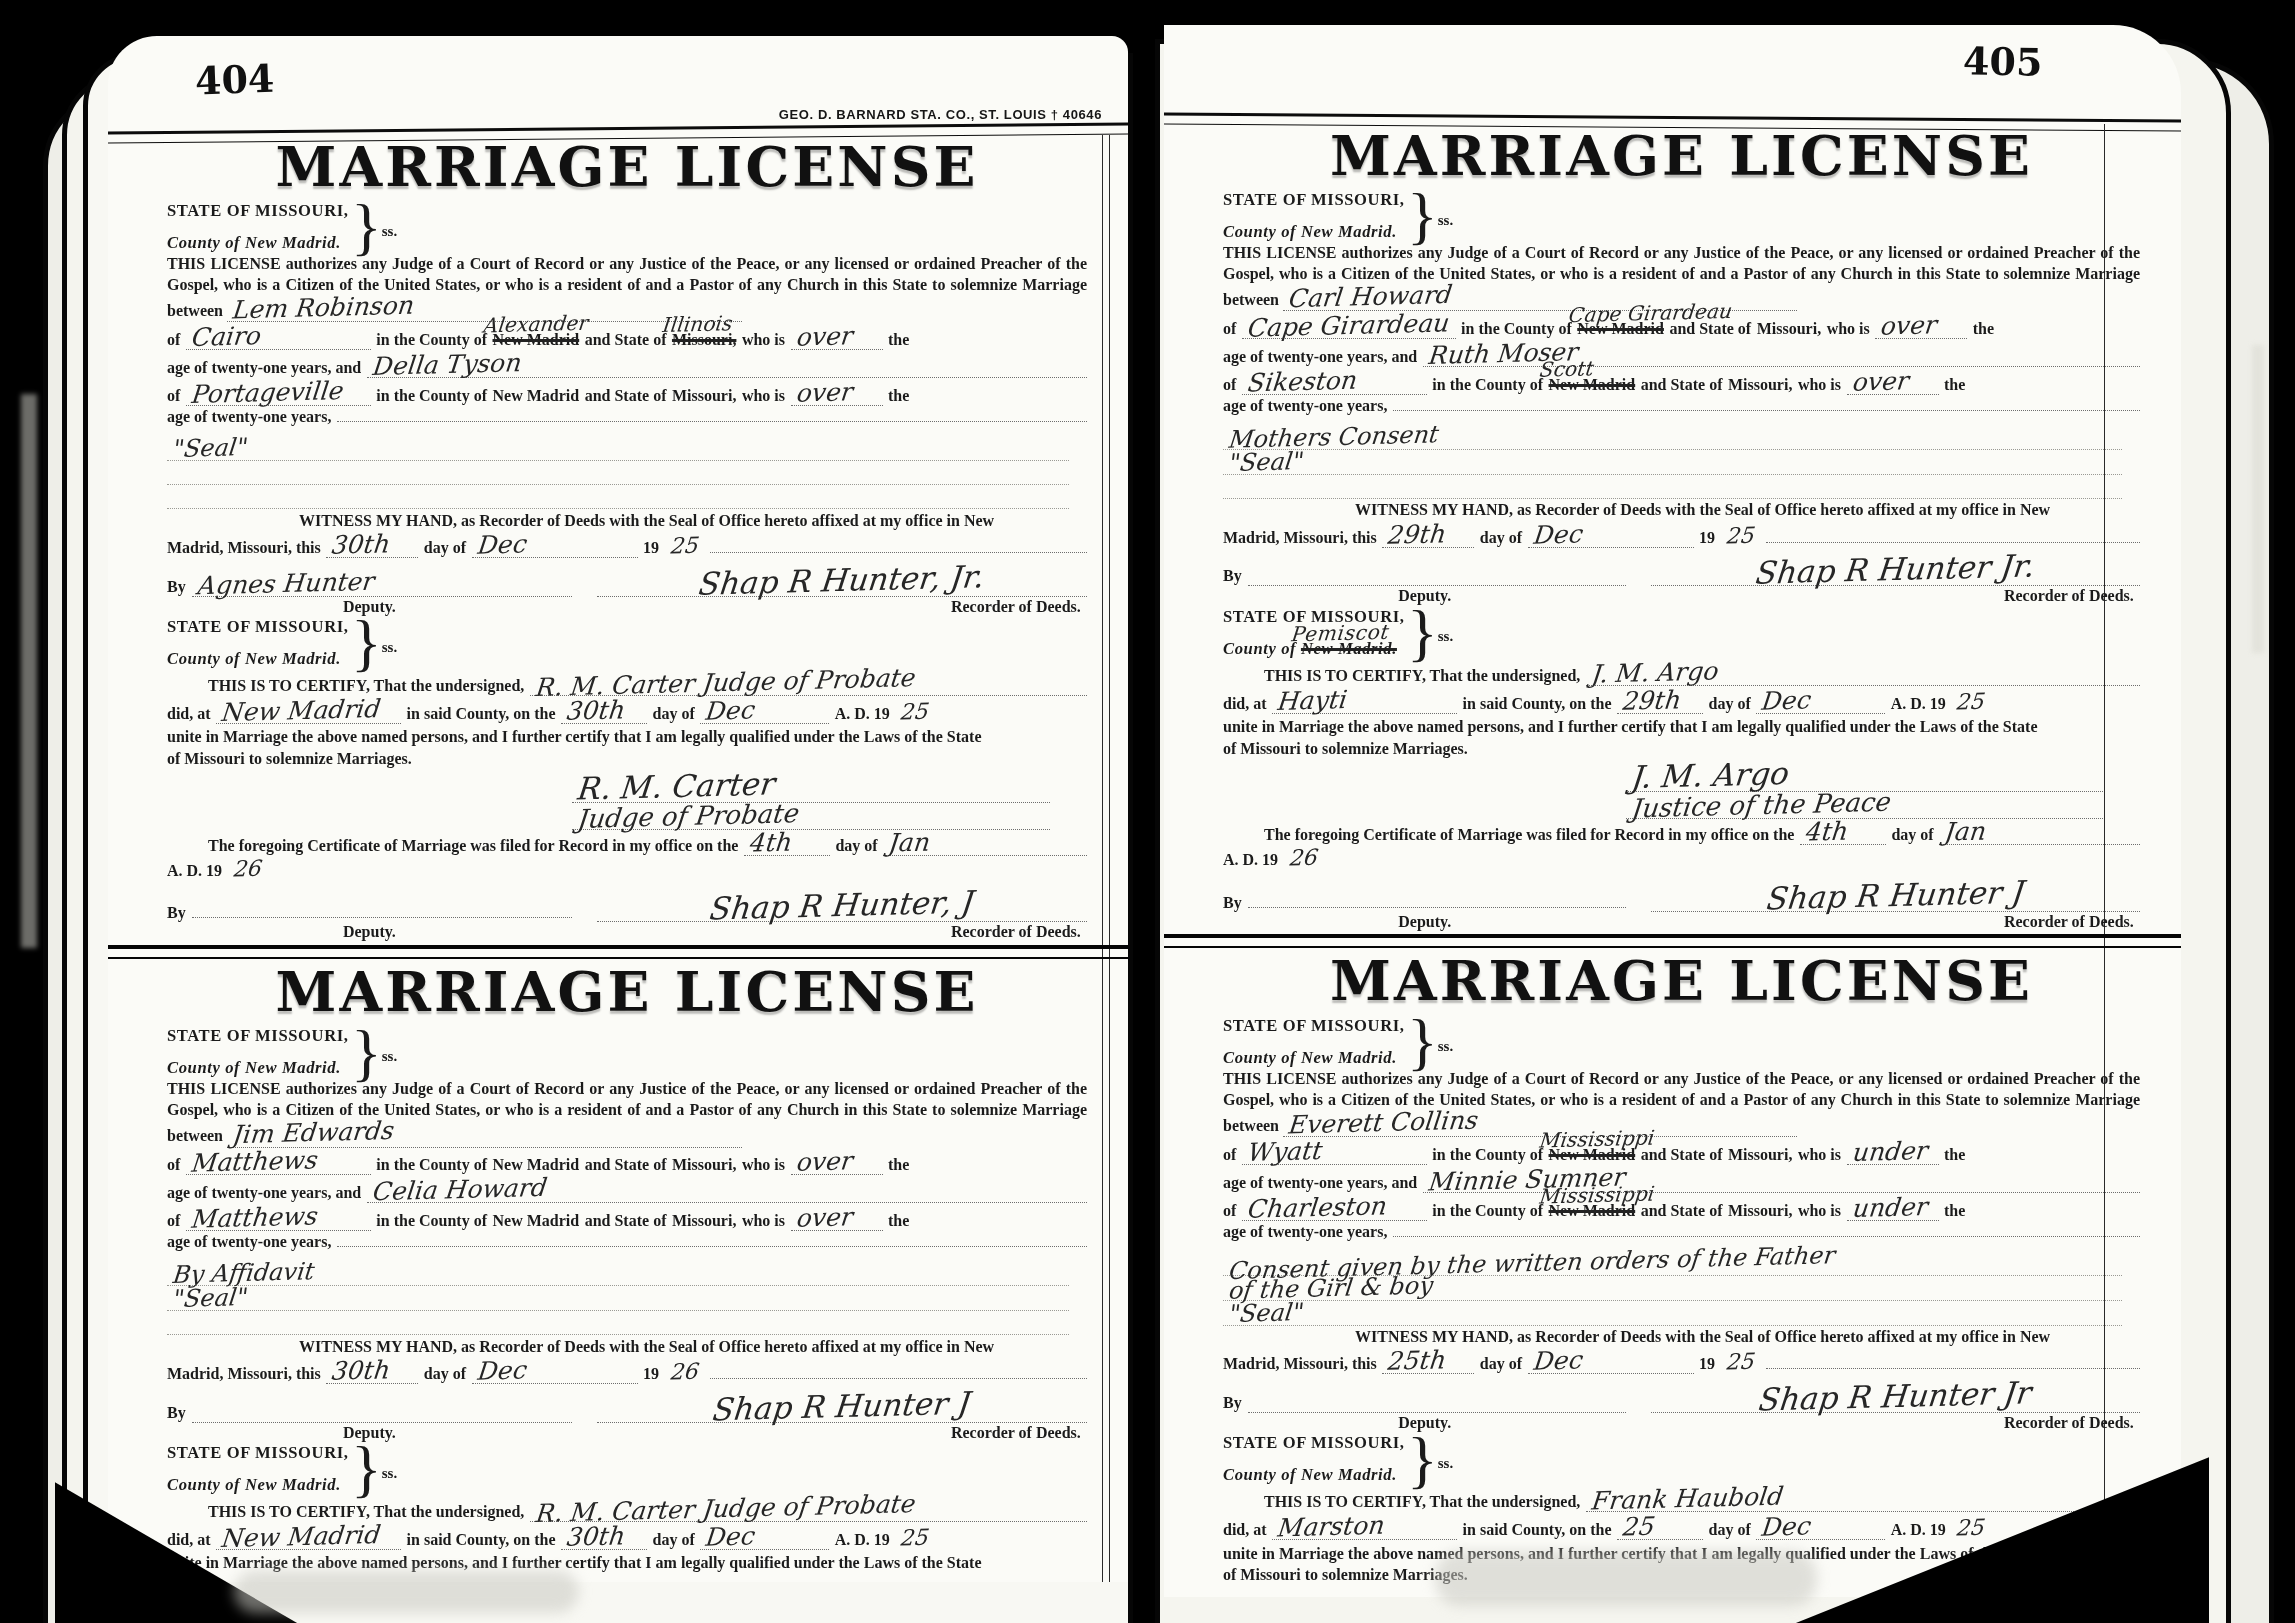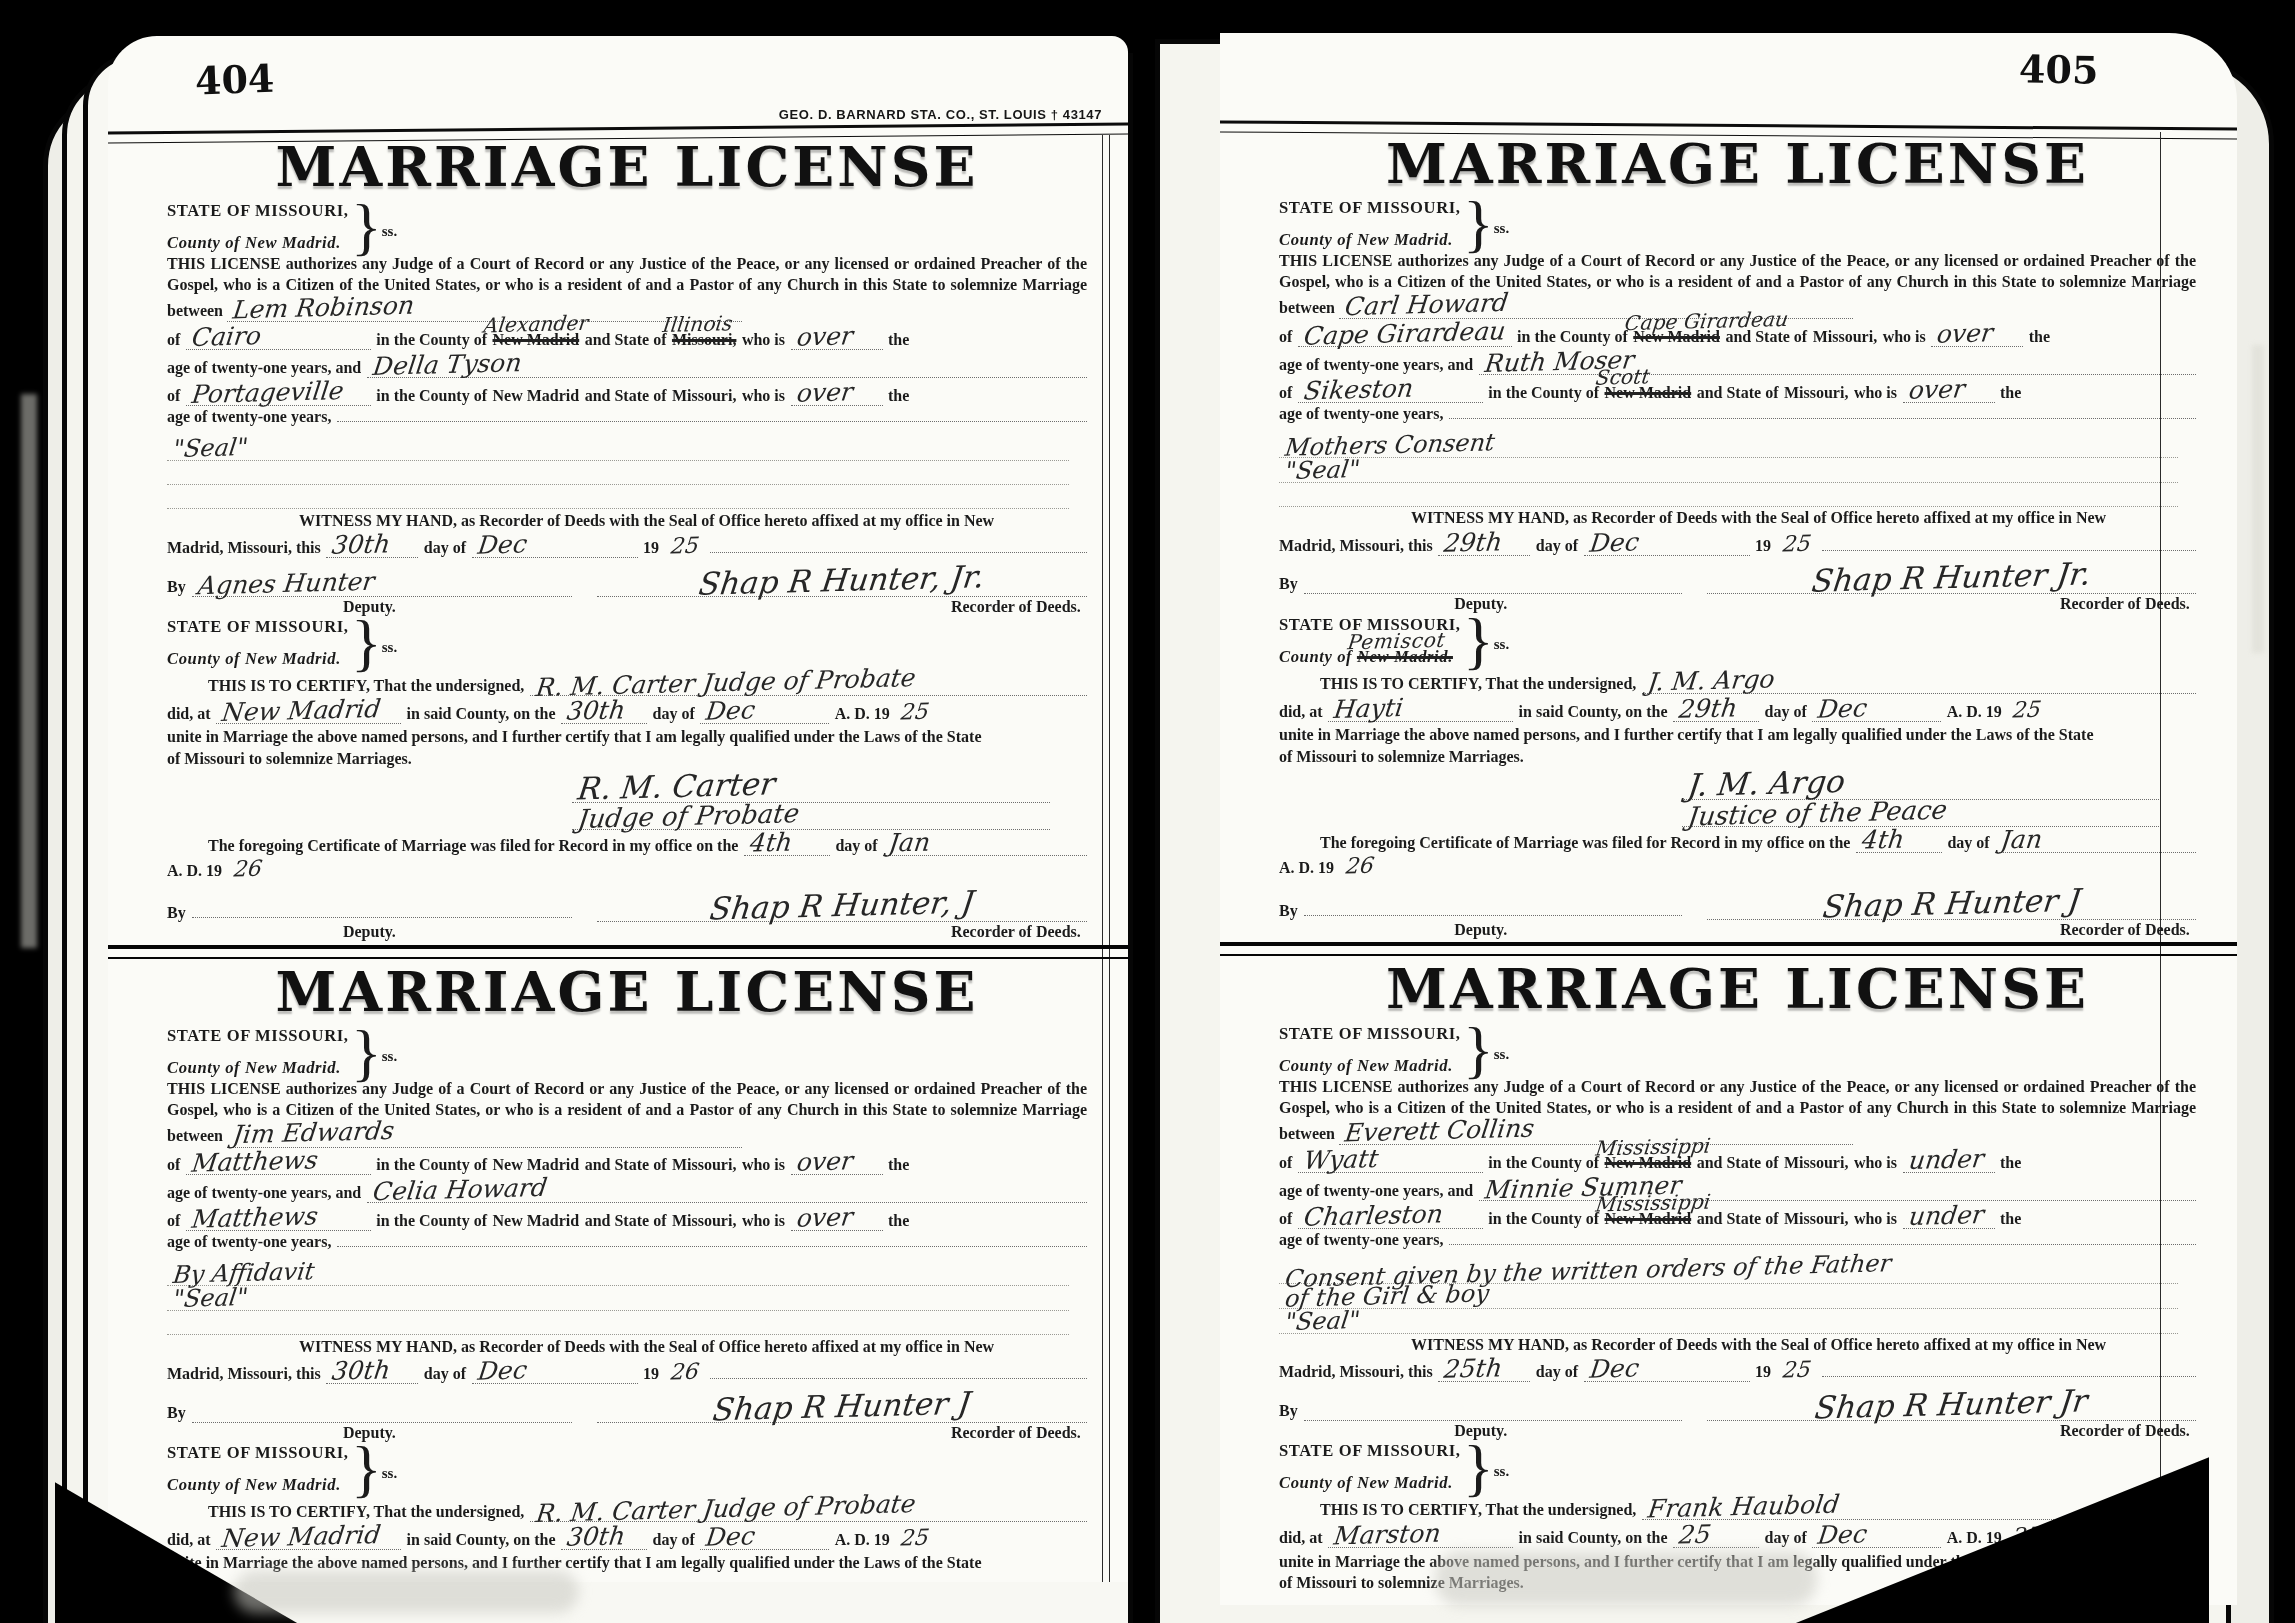--- a/index.html
+++ b/index.html
@@ -3,21 +3,21 @@
 <meta charset="utf-8">
 <style>
   html,body{margin:0;padding:0;background:#000;}
   body{width:2295px;height:1624px;position:relative;overflow:hidden;
        font-family:"Liberation Serif",serif;color:#1b1b1b;}
   .edge{position:absolute;border:5px solid #060606;}
   .blob{position:absolute;background:#c9c9c2;filter:blur(6.2px);opacity:.55;}
   .scratch{position:absolute;background:#d8d8d0;filter:blur(2.5px);opacity:.5;}
   .page{position:absolute;background:#fbfbf7;overflow:hidden;}
   .page.left{left:108px;top:36px;width:1020px;height:1546px;border-radius:49px 16px 0 0;}
-  .page.right{left:1220px;top:25px;width:1017px;height:1572px;border-radius:0 68px 0 0;margin-top:8px;}
+  .page.right{left:1164px;top:25px;width:1017px;height:1572px;border-radius:0 68px 0 0;}
   .pagenum{position:absolute;font-family:"DejaVu Serif",serif;font-weight:bold;font-size:38px;color:#111;}
   .page.left .pagenum{top:21px;left:87px;transform:rotate(-2deg);}
   .page.right .pagenum{top:13.6px;right:139px;transform:rotate(1deg);}
   .printermark{position:absolute;top:71px;right:26px;font-family:"Liberation Sans",sans-serif;
        font-weight:bold;font-size:13px;letter-spacing:0.6px;color:#161616;}
   .toprule{position:absolute;left:-12.3px;right:-12.3px;top:91px;height:8px;
        border-top:3.7px solid #0c0c0c;border-bottom:1.8px solid #0c0c0c;}
   .page.left .toprule{transform:rotate(-.5deg);}
   .page.right .toprule{transform:rotate(.4deg);}
   .vrule{position:absolute;top:99px;bottom:0;width:5.5px;border-left:1.8px solid #2a2a2a;border-right:1.2px solid #2a2a2a;}
@@ -72,21 +72,21 @@
 <body>
 
 <div class="edge" style="left:43px;top:92px;width:1047px;height:1532px;border-radius:74px 0 0 0;background:#eeeee8;"></div>
 <div class="edge" style="left:62px;top:73px;width:1044px;height:1551px;border-radius:62px 0 0 0;background:#f4f4ee;"></div>
 <div class="edge" style="left:83px;top:53px;width:1040px;height:1571px;border-radius:53px 0 0 0;background:#f8f8f3;"></div>
 <div class="edge" style="left:1155px;top:58px;width:1109px;height:1566px;border-radius:0 86px 0 0;background:#eeeee8;"></div>
 <div class="edge" style="left:1155px;top:39px;width:1066px;height:1585px;border-radius:0 74px 0 0;background:#f5f5ef;"></div>
 
 <div class="page left">
   <div class="pagenum">404</div>
-  <div class="printermark">GEO. D. BARNARD STA. CO., ST. LOUIS † 43147</div>
+  <div class="printermark">GEO. D. BARNARD STA. CO., ST. LOUIS † 40646</div>
   <div class="toprule"></div>
   <div class="vrule"></div>
   <div class="page-inner" id="page-left-forms">
   <div class="license">
     <div class="ltitle">MARRIAGE LICENSE</div>
 
     <div class="stateblock">
       <div class="sb-left">
         <div class="sb-state">STATE OF MISSOURI,</div>
         <div class="sb-county">

